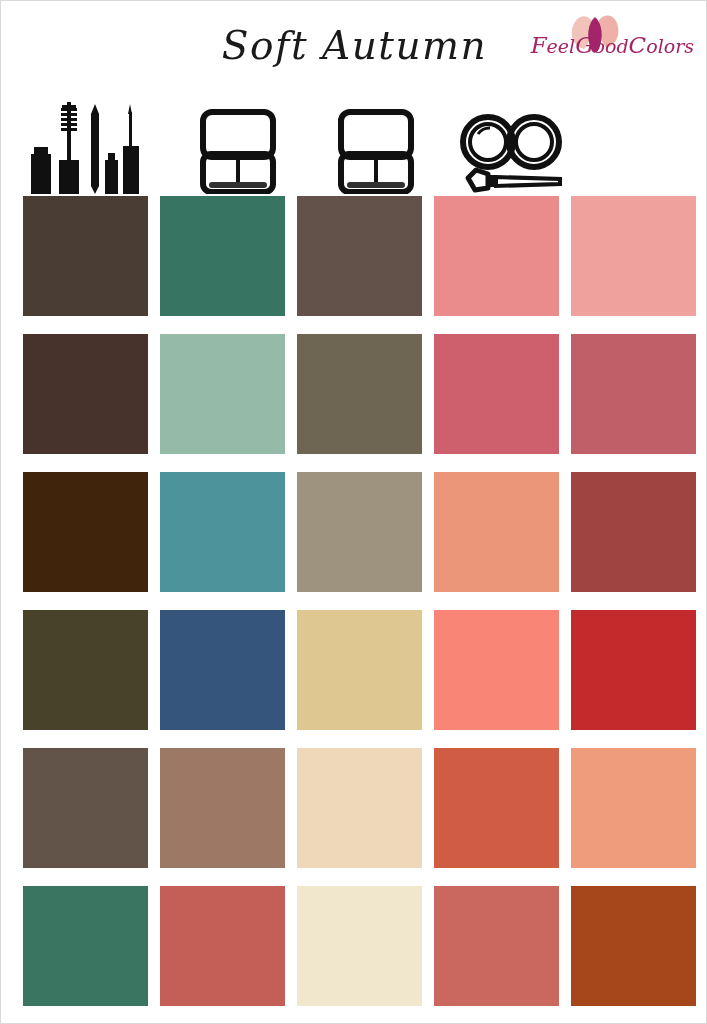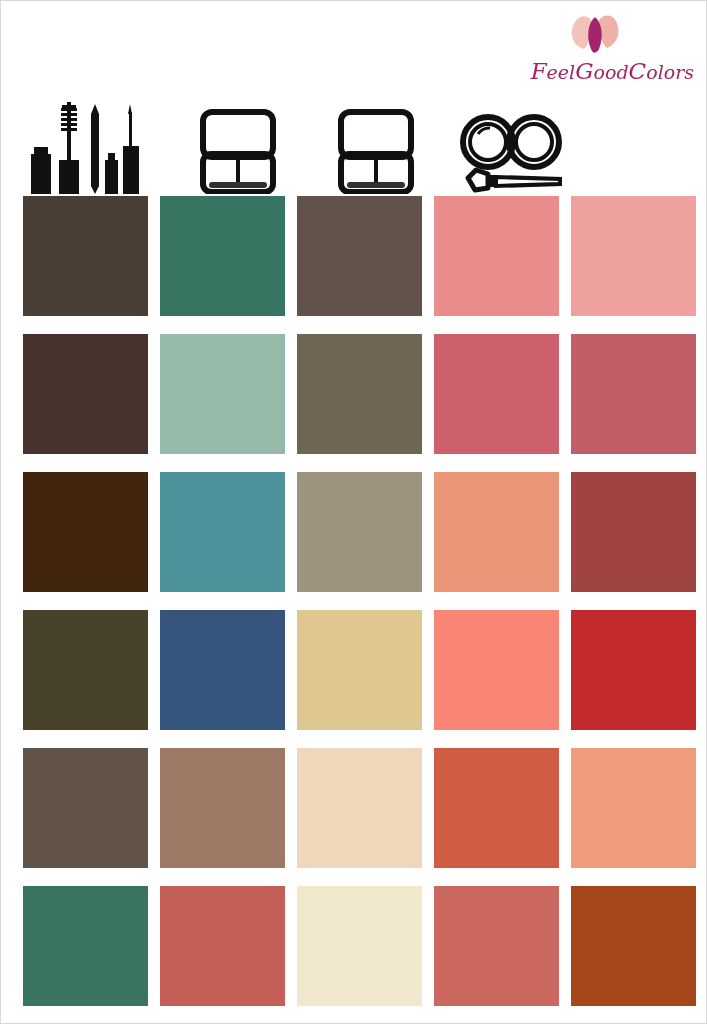--- a/index.html
+++ b/index.html
@@ -60,21 +60,20 @@
     position: absolute;
     right: 6px;
     top: 13px;
     font-family: "DejaVu Serif", serif;
     font-style: italic;
     font-size: 19px;
     color: #a52464;
     letter-spacing: 0px;
     white-space: nowrap;
     z-index: 3;
-    margin-top: 26px;
   }
   .brand-text .cap { font-size: 23px; }
 
   
   .icon-row {
     position: absolute;
     left: 0;
     top: 95px;
     width: 707px;
     height: 98px;
@@ -113,20 +112,21 @@
   .swatch.c3 { left: 411px; }
   .swatch.c4 { left: 548px; }
 </style>
 </head>
 <body style="background: rgb(255, 255, 255);">
 
 <div id="page">
 
   <div class="header">
 
+    <div class="title">Soft Autumn</div>
 
     <div class="brand">
       <div class="brand-flower">
         <svg viewBox="0 0 54 44" width="54" height="44">
           <path d="M4 16 C8 2 18 0 24 8 C26 16 22 30 16 36 C8 34 2 26 4 16 Z" fill="#f0b9ad" opacity="0.85"></path>
           <path d="M50 14 C48 2 38 -1 31 7 C29 16 33 30 39 35 C47 32 52 24 50 14 Z" fill="#eda79f" opacity="0.9"></path>
           <path d="M27 4 C34 10 36 24 31 36 C28 41 25 41 23 36 C18 24 20 10 27 4 Z" fill="#a4246b"></path>
         </svg>
       </div>
       <div class="brand-text"><span class="cap">F</span><span>eel</span><span class="cap">G</span><span>ood</span><span class="cap">C</span><span>olors</span></div>

